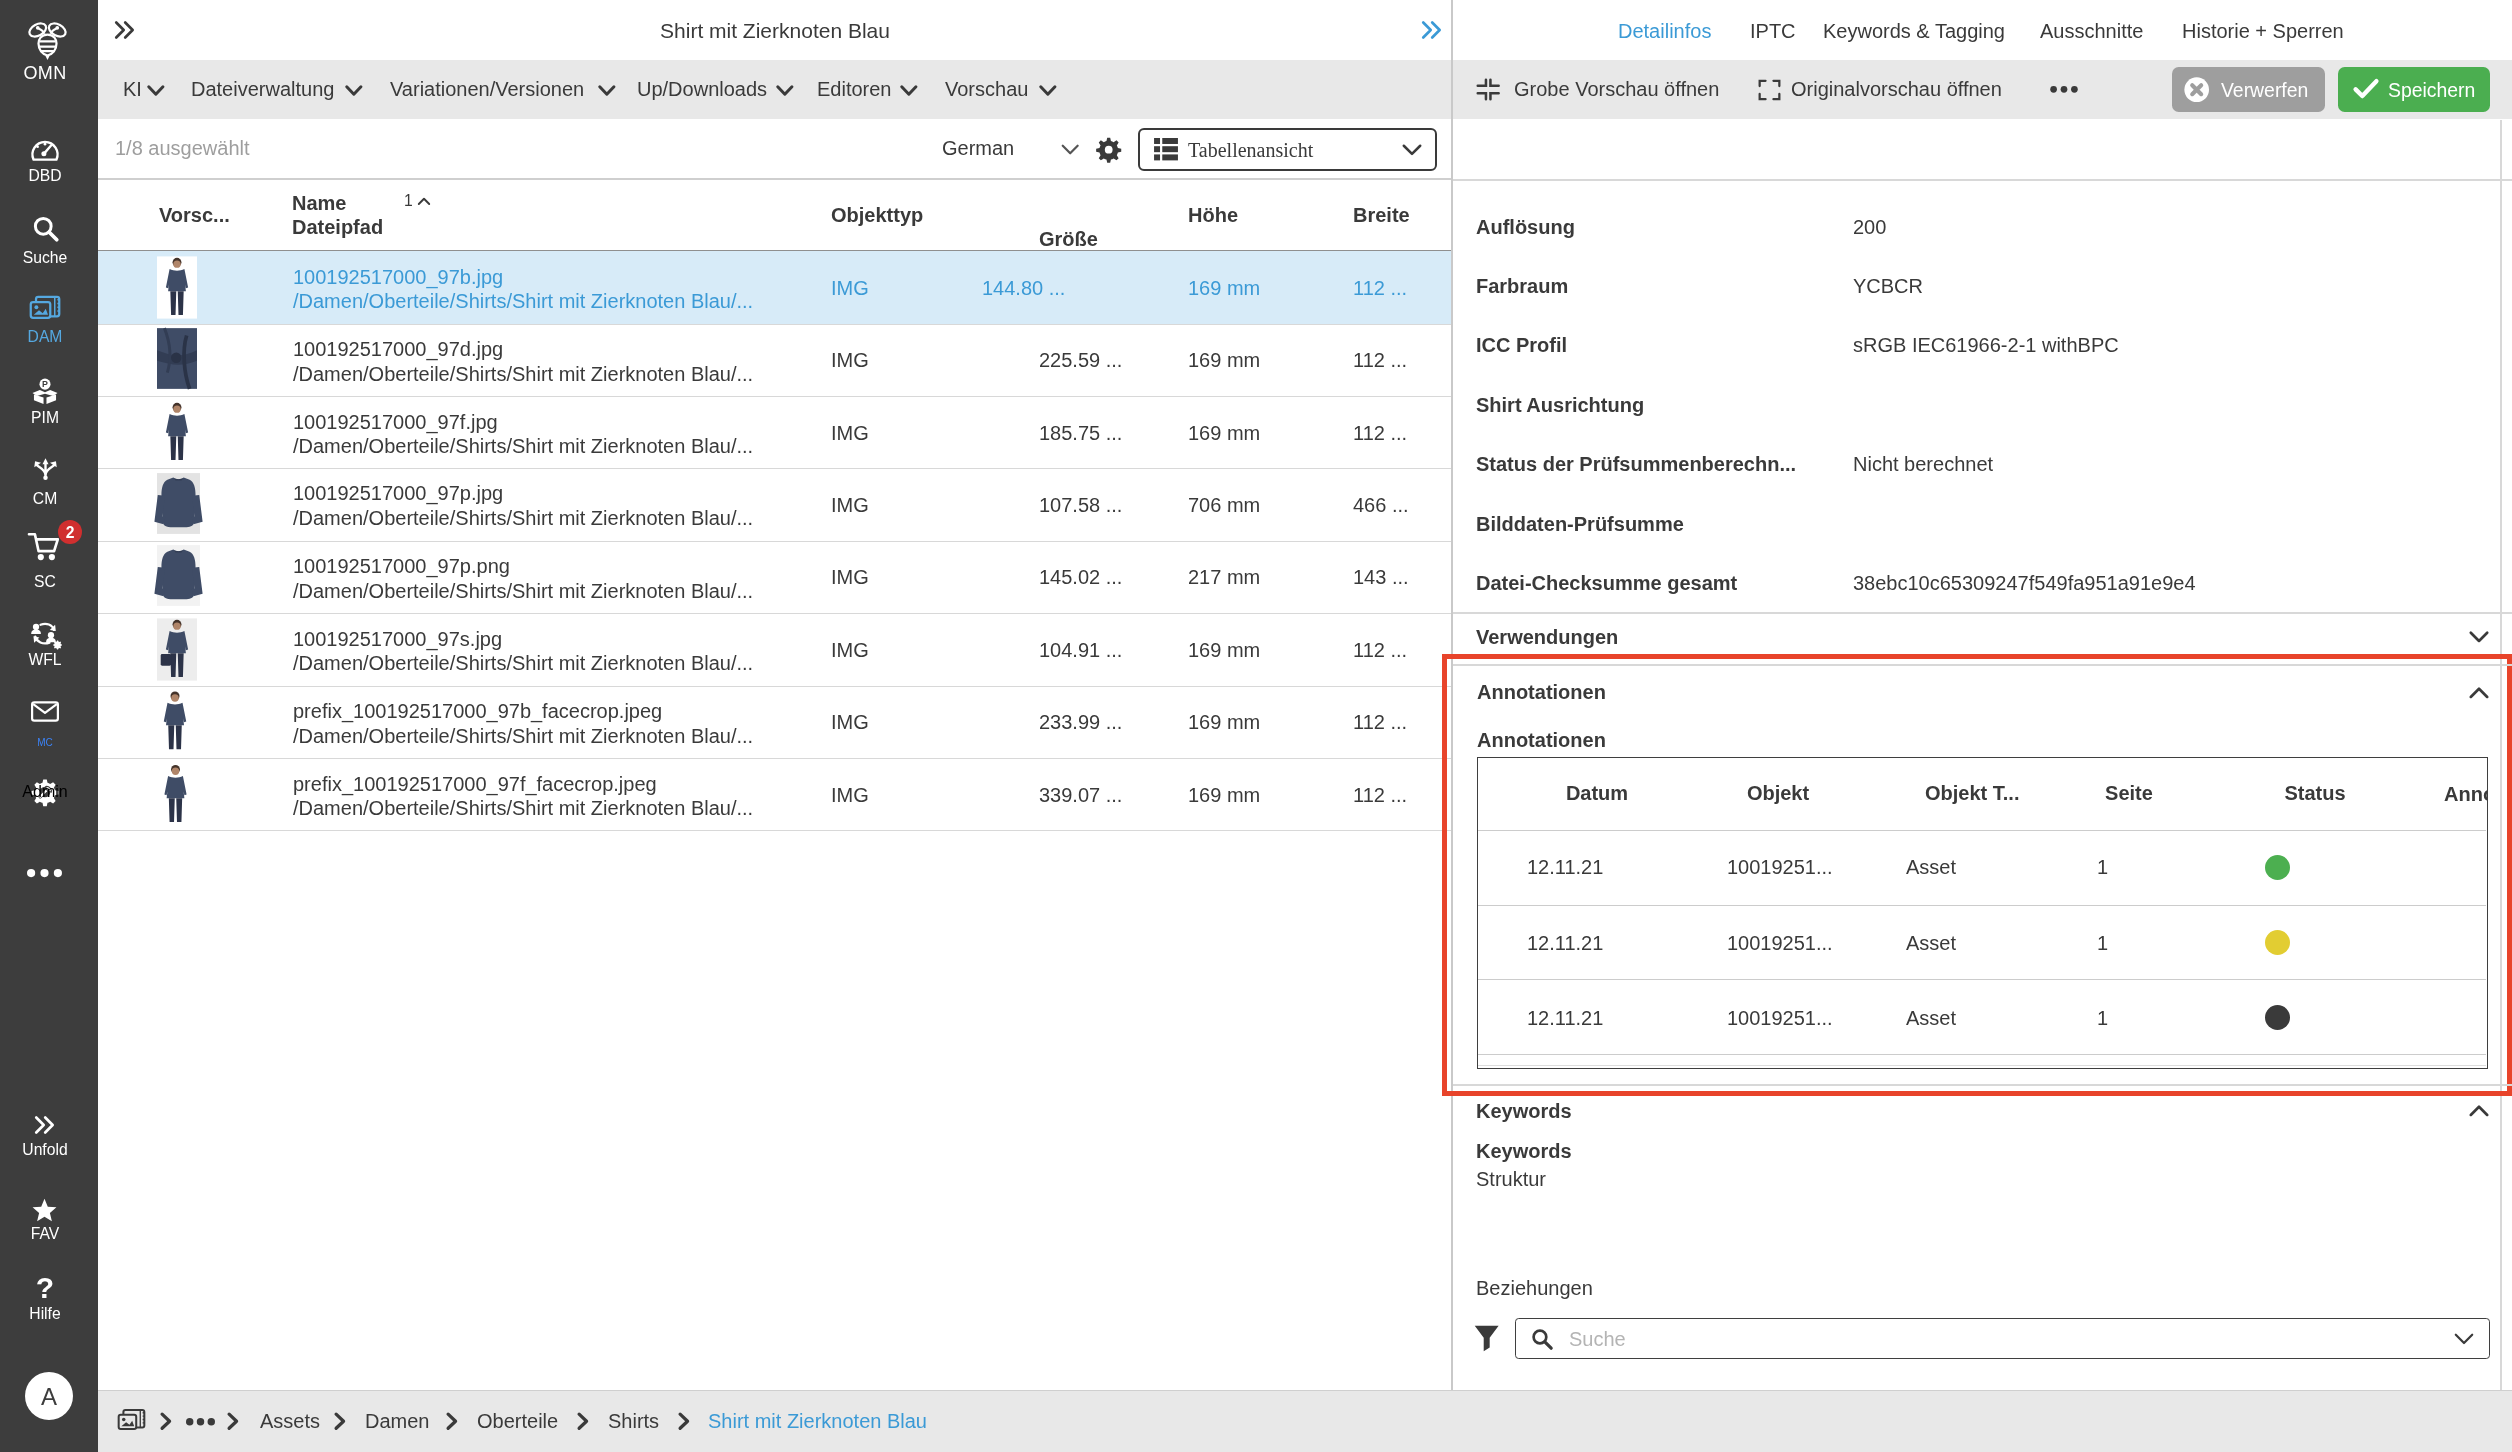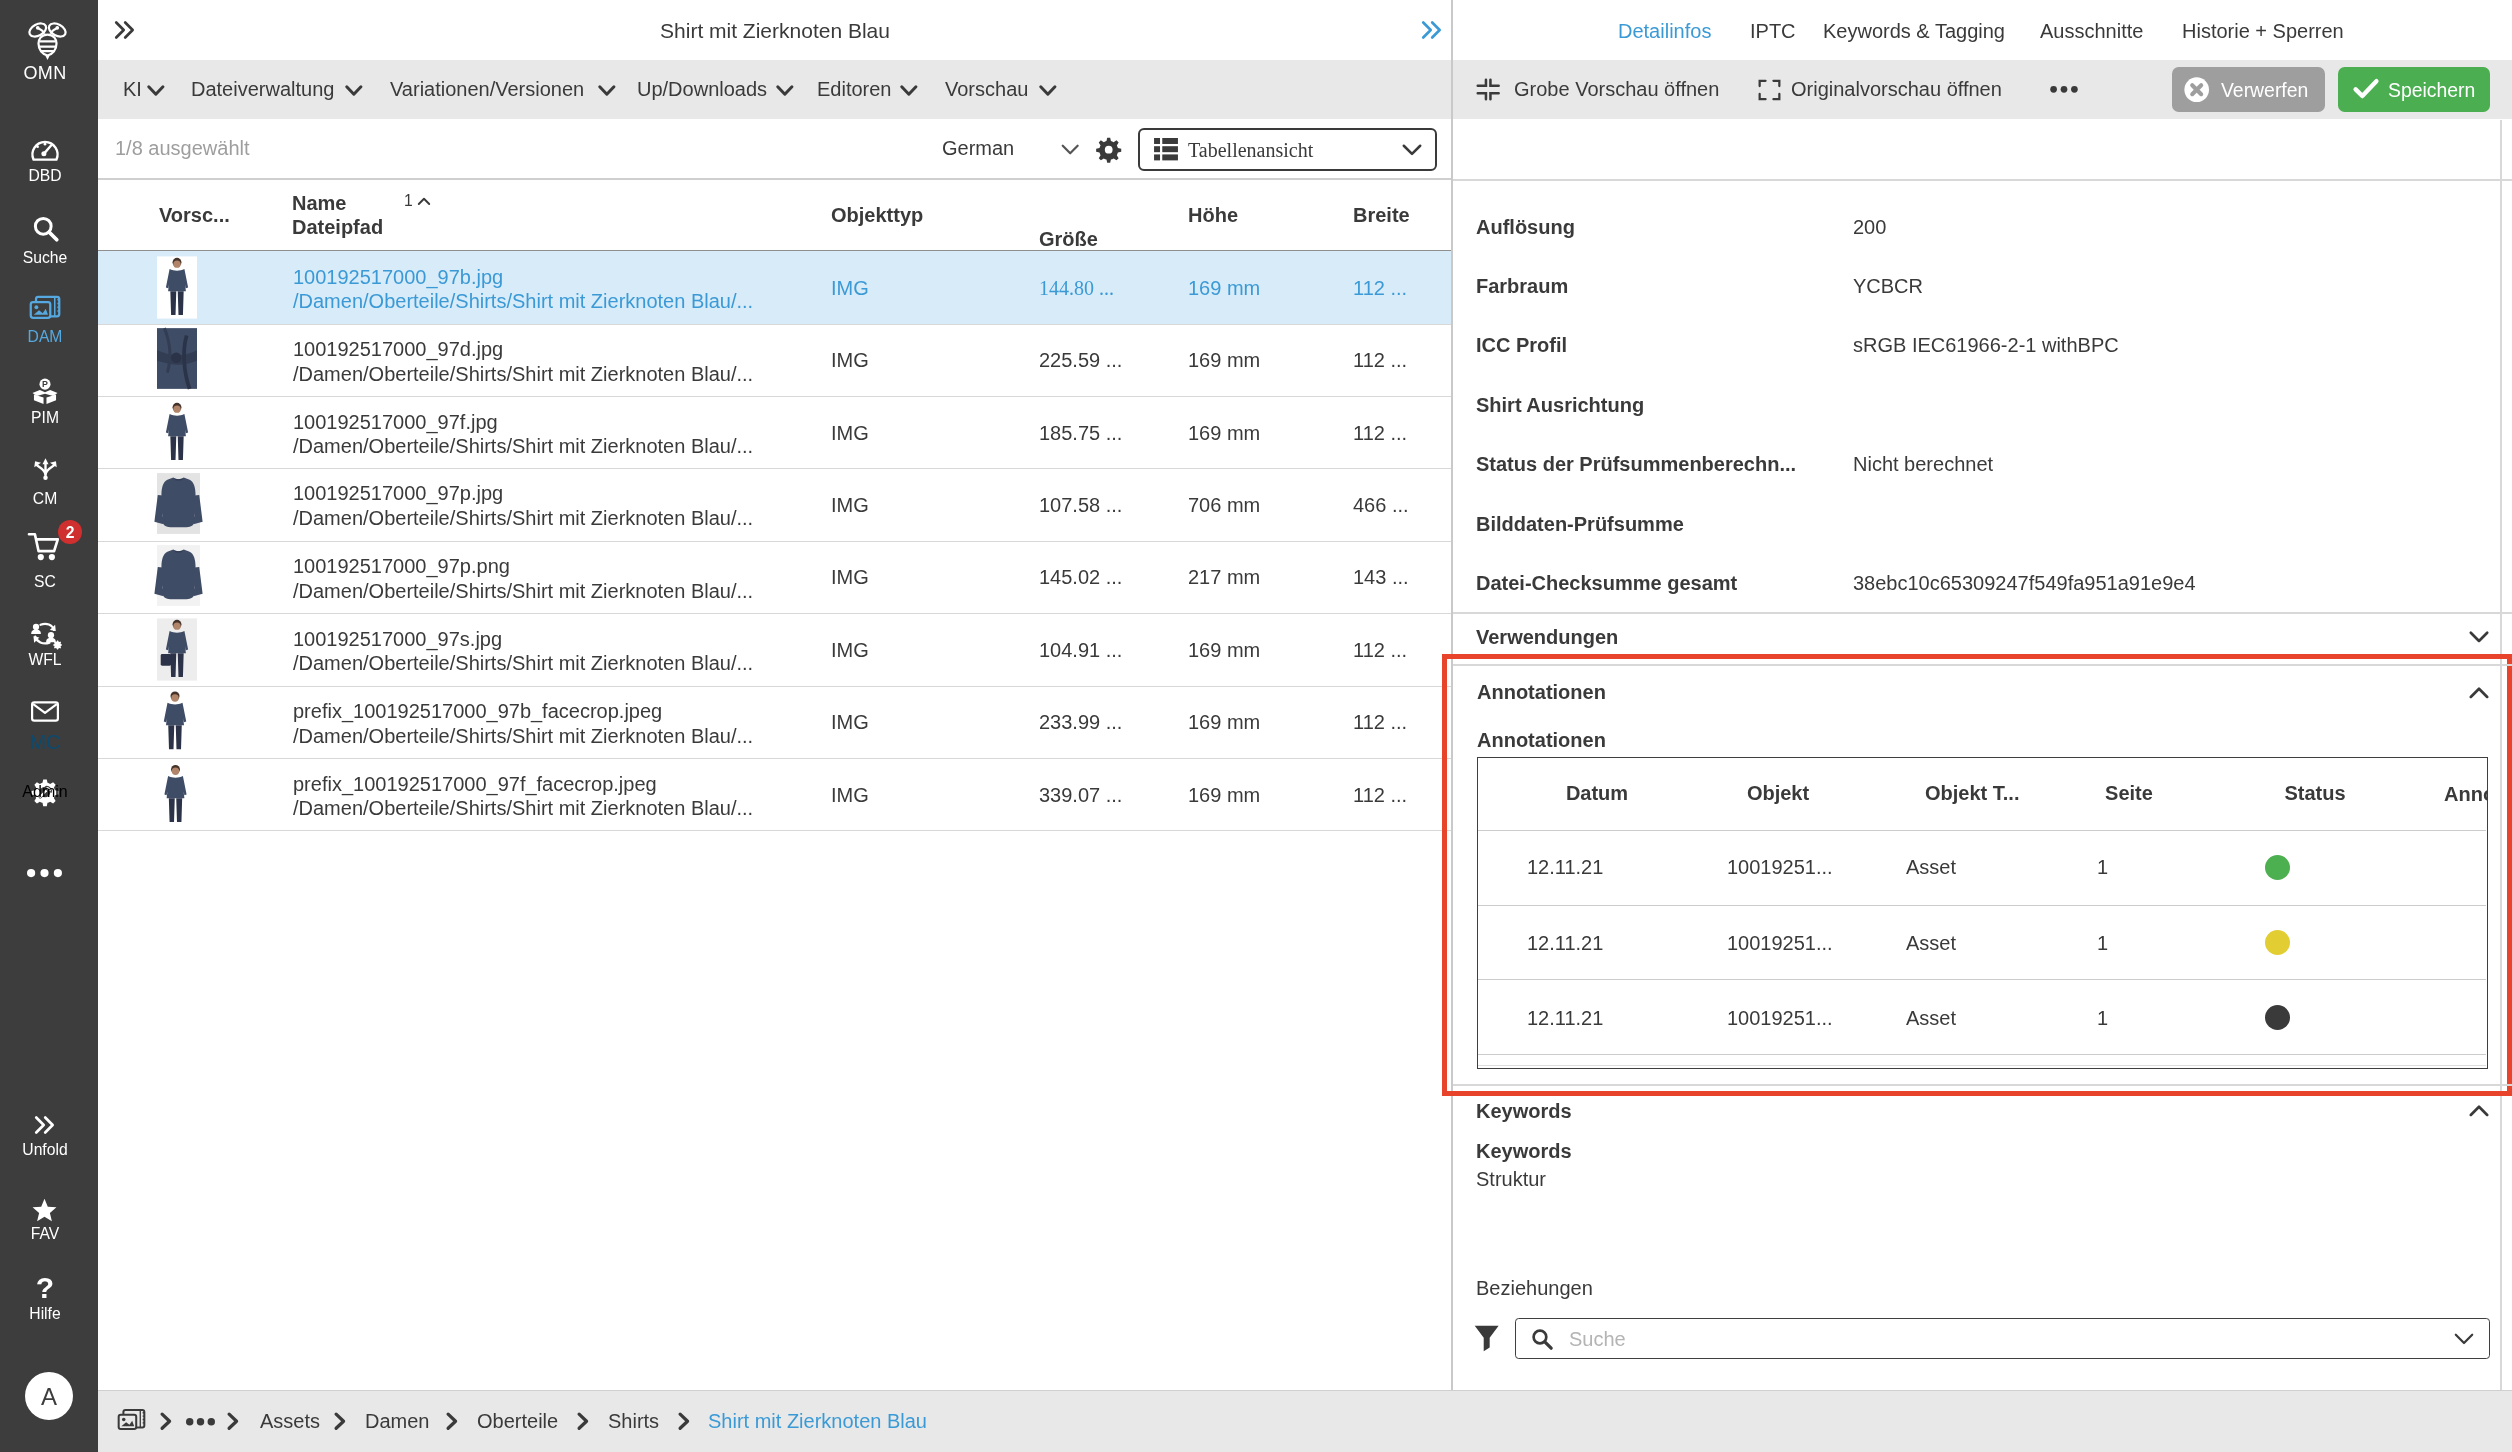--- a/index.html
+++ b/index.html
@@ -86,21 +86,21 @@
 <path d="M21.5 28.5 C21.5 24 24.5 22.5 28 22.5 C31.5 22.5 34.5 24 34.5 28.5 Z" fill="#ffffff"></path>
 <g fill="#ffffff">
       <path d="M36 25 l1.8 0 l0.5 1.6 l1.6 0.7 l1.5-0.9 l1.3 1.3 l-0.9 1.5 l0.7 1.6 l1.6 0.5 l0 1.8 l-1.6 0.5 l-0.7 1.6 l0.9 1.5 l-1.3 1.3 l-1.5-0.9 l-1.6 0.7 l-0.5 1.6 l-1.8 0 l-0.5-1.6 l-1.6-0.7 l-1.5 0.9 l-1.3-1.3 l0.9-1.5 l-0.7-1.6 l-1.6-0.5 l0-1.8 l1.6-0.5 l0.7-1.6 l-0.9-1.5 l1.3-1.3 l1.5 0.9 l1.6-0.7 Z" transform="scale(0.82) translate(8,7)"></path>
     </g>
 </svg>
 <div class="t" style="left:45px;top:660px;color:#fff;font-size:15.7px;transform:translate(-50%,-50%)">WFL</div>
 <svg class="abs" style="left:31px;top:701px" width="28" height="21" viewBox="0 0 38 28">
 <rect x="1.5" y="1.5" width="35" height="25" rx="3" fill="none" stroke="#ffffff" stroke-width="3"></rect>
 <path d="M3 4 L19 16 L35 4" fill="none" stroke="#ffffff" stroke-width="3" stroke-linejoin="round"></path>
 </svg>
-<div class="t" style="left:45px;top:742px;color:#0c4a6e;font-size:20px;transform:translate(-50%,-50%)">MC</div>
+<div class="t" style="left:45px;top:742px;color:#3b82f6;font-size:10px;transform:translate(-50%,-50%)">MC</div>
 <svg class="abs" style="left:31px;top:778px" width="28" height="28" viewBox="0 0 38 38">
 <g fill="#ffffff">
 <path d="M16.6 2 h4.8 l1 4.6 a13 13 0 0 1 3.6 1.5 l4-2.4 l3.4 3.4 l-2.4 4 a13 13 0 0 1 1.5 3.6 l4.6 1 v4.8 l-4.6 1 a13 13 0 0 1-1.5 3.6 l2.4 4 l-3.4 3.4 l-4-2.4 a13 13 0 0 1-3.6 1.5 l-1 4.6 h-4.8 l-1-4.6 a13 13 0 0 1-3.6-1.5 l-4 2.4 l-3.4-3.4 l2.4-4 a13 13 0 0 1-1.5-3.6 l-4.6-1 v-4.8 l4.6-1 a13 13 0 0 1 1.5-3.6 l-2.4-4 l3.4-3.4 l4 2.4 a13 13 0 0 1 3.6-1.5 Z"></path>
 </g>
 <circle cx="19" cy="19" r="7.2" fill="#3d3d3d"></circle>
 <path d="M12.5 25.5 L22 16" stroke="#3d3d3d" stroke-width="4.6" stroke-linecap="round"></path>
 <path d="M12.5 25.5 L21 17" stroke="#ffffff" stroke-width="2.8" stroke-linecap="round"></path>
 <path d="M20 11.5 a6.5 6.5 0 0 1 7.6 7.6 l-4.4-1.2 l-2-2 Z" fill="#ffffff" stroke="#3d3d3d" stroke-width="1.4"></path>
 </svg>
 <div class="t" style="left:45px;top:792px;color:#000000;font-size:16px;transform:translate(-50%,-50%)">Admin</div>
@@ -195,21 +195,21 @@
     <rect width="54" height="84" fill="#ffffff"></rect>
     <circle cx="27.0" cy="8" r="6" fill="#44332a"></circle>
     <circle cx="27.0" cy="10.5" r="5" fill="#b08569"></circle>
     <path d="M17.0 17 C23.0 20 31.0 20 37.0 17 L42.0 42 L39.0 43 L38.0 38 L39.0 47 L15.0 47 L16.0 38 L15.0 43 L12.0 42 Z" fill="#3f4c66"></path>
     <path d="M18.0 47 L26.0 47 L25.0 79 L19.0 79 Z" fill="#2c3348"></path>
     <path d="M28.0 47 L36.0 47 L35.0 79 L29.0 79 Z" fill="#2c3348"></path>
   </svg>
 <div class="t blue" style="left:293px;top:277px;">100192517000_97b.jpg</div>
 <div class="t blue" style="left:293px;top:301px;">/Damen/Oberteile/Shirts/Shirt mit Zierknoten Blau/...</div>
 <div class="t blue" style="left:831px;top:288px;">IMG</div>
-<div class="t blue" style="left:1039px;top:288px;font-family:Liberation Serif, serif;">144.80 ...</div>
+<div class="t blue" style="left:982px;top:288px;">144.80 ...</div>
 <div class="t blue" style="left:1188px;top:288px;">169 mm</div>
 <div class="t blue" style="left:1353px;top:288px;">112 ...</div>
 <div class="abs" style="left:98px;top:324px;width:1353px;height:0.7px;background:#d8d8d8"></div>
 <svg class="abs" style="left:157px;top:328px" width="40" height="61" viewBox="0 0 54 82">
     <rect width="54" height="82" fill="#3f4c66"></rect>
     <path d="M0 30 C20 38 34 40 54 30 L54 44 C34 52 20 50 0 44 Z" fill="#323d54"></path>
     <path d="M10 0 C18 20 20 40 14 60" stroke="#323d54" stroke-width="4" fill="none"></path>
     <path d="M40 10 C34 30 36 60 44 82" stroke="#2a3347" stroke-width="5" fill="none"></path>
     <circle cx="26" cy="40" r="7" fill="#2a3347"></circle>
   </svg>

